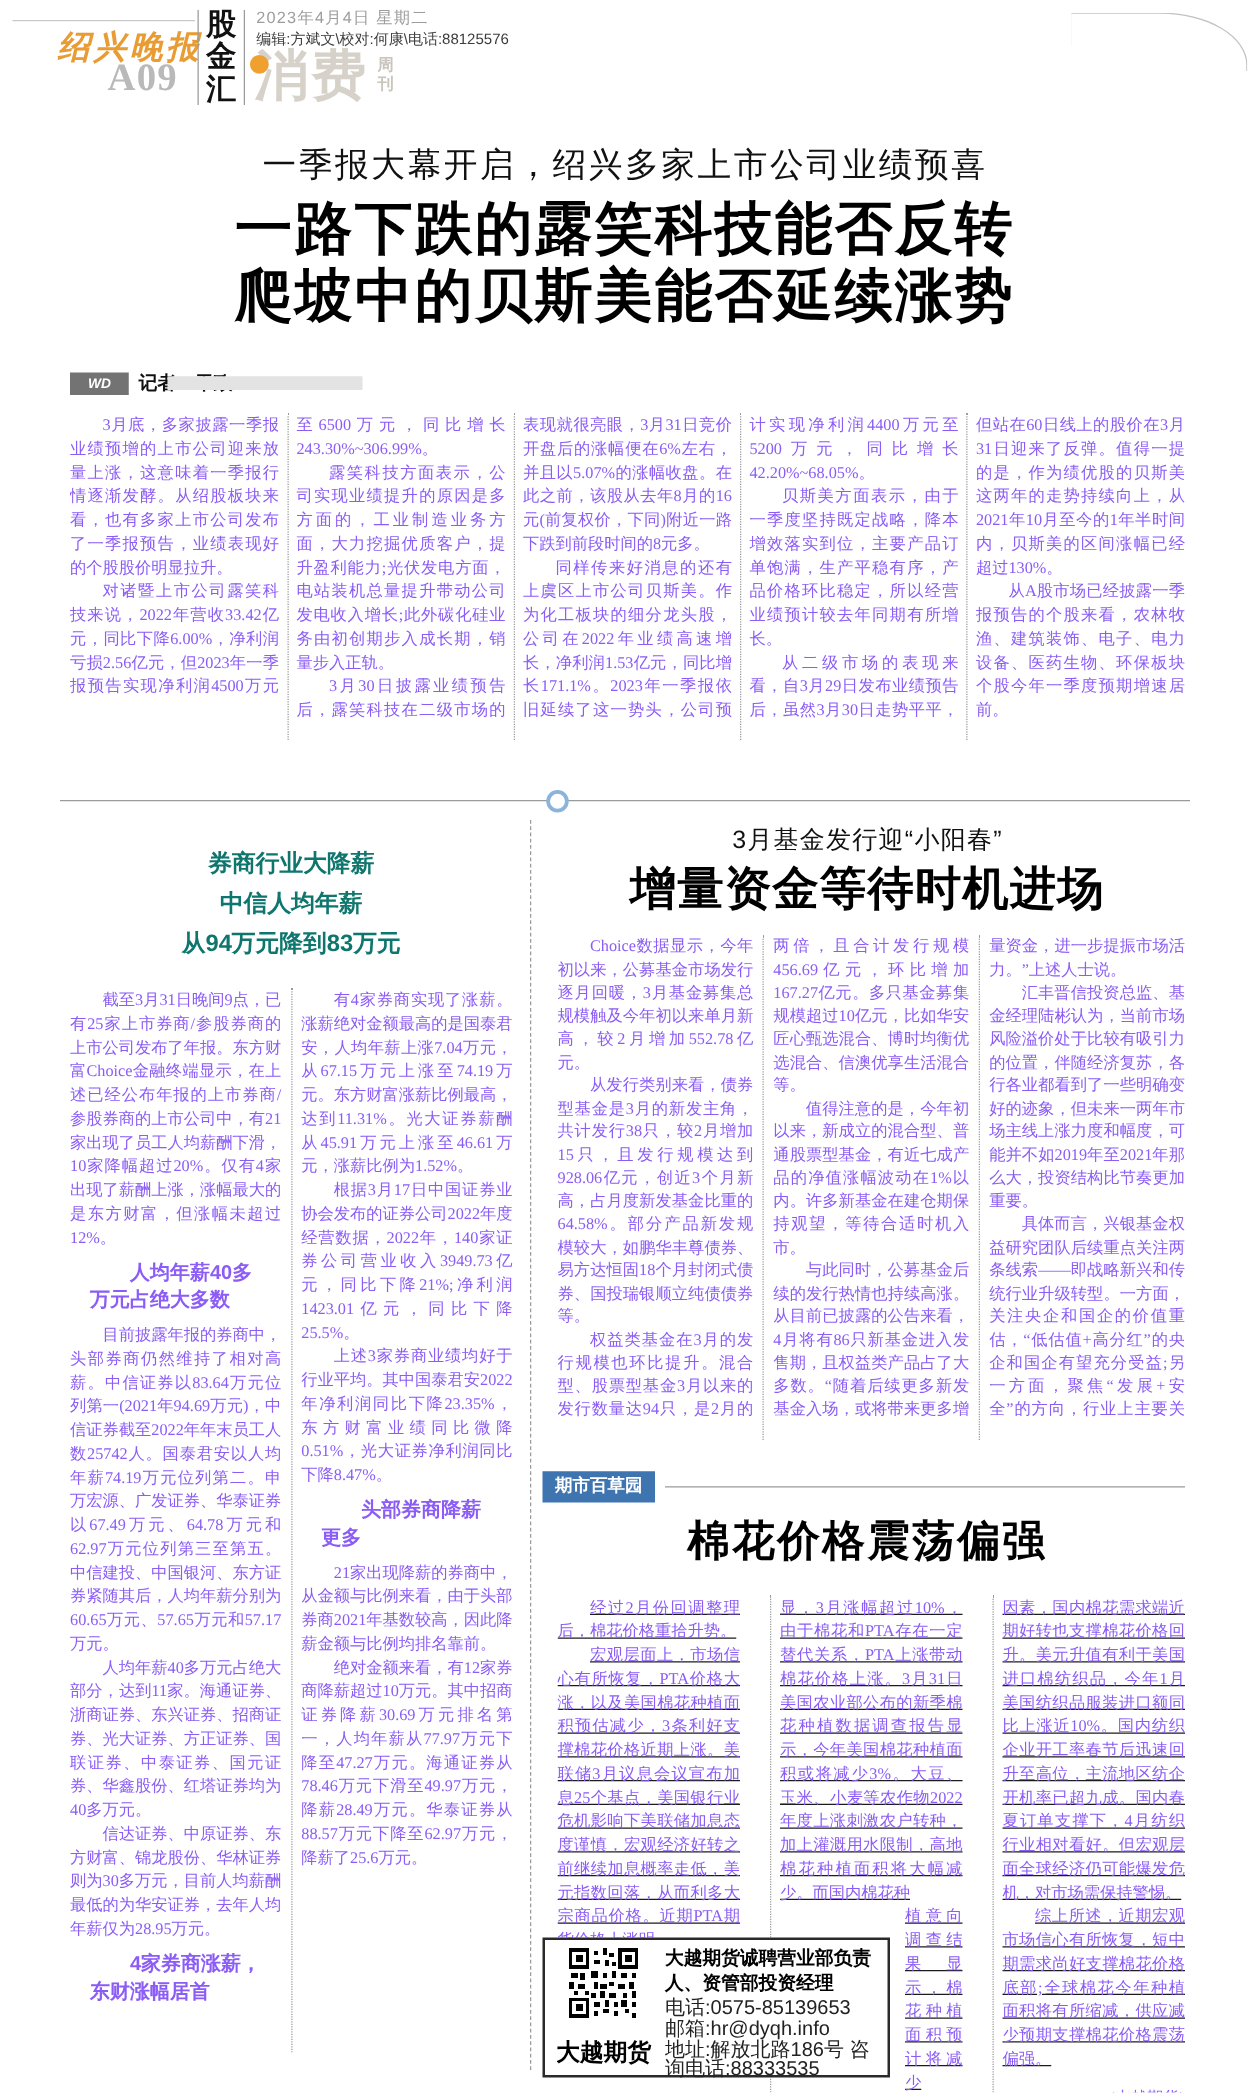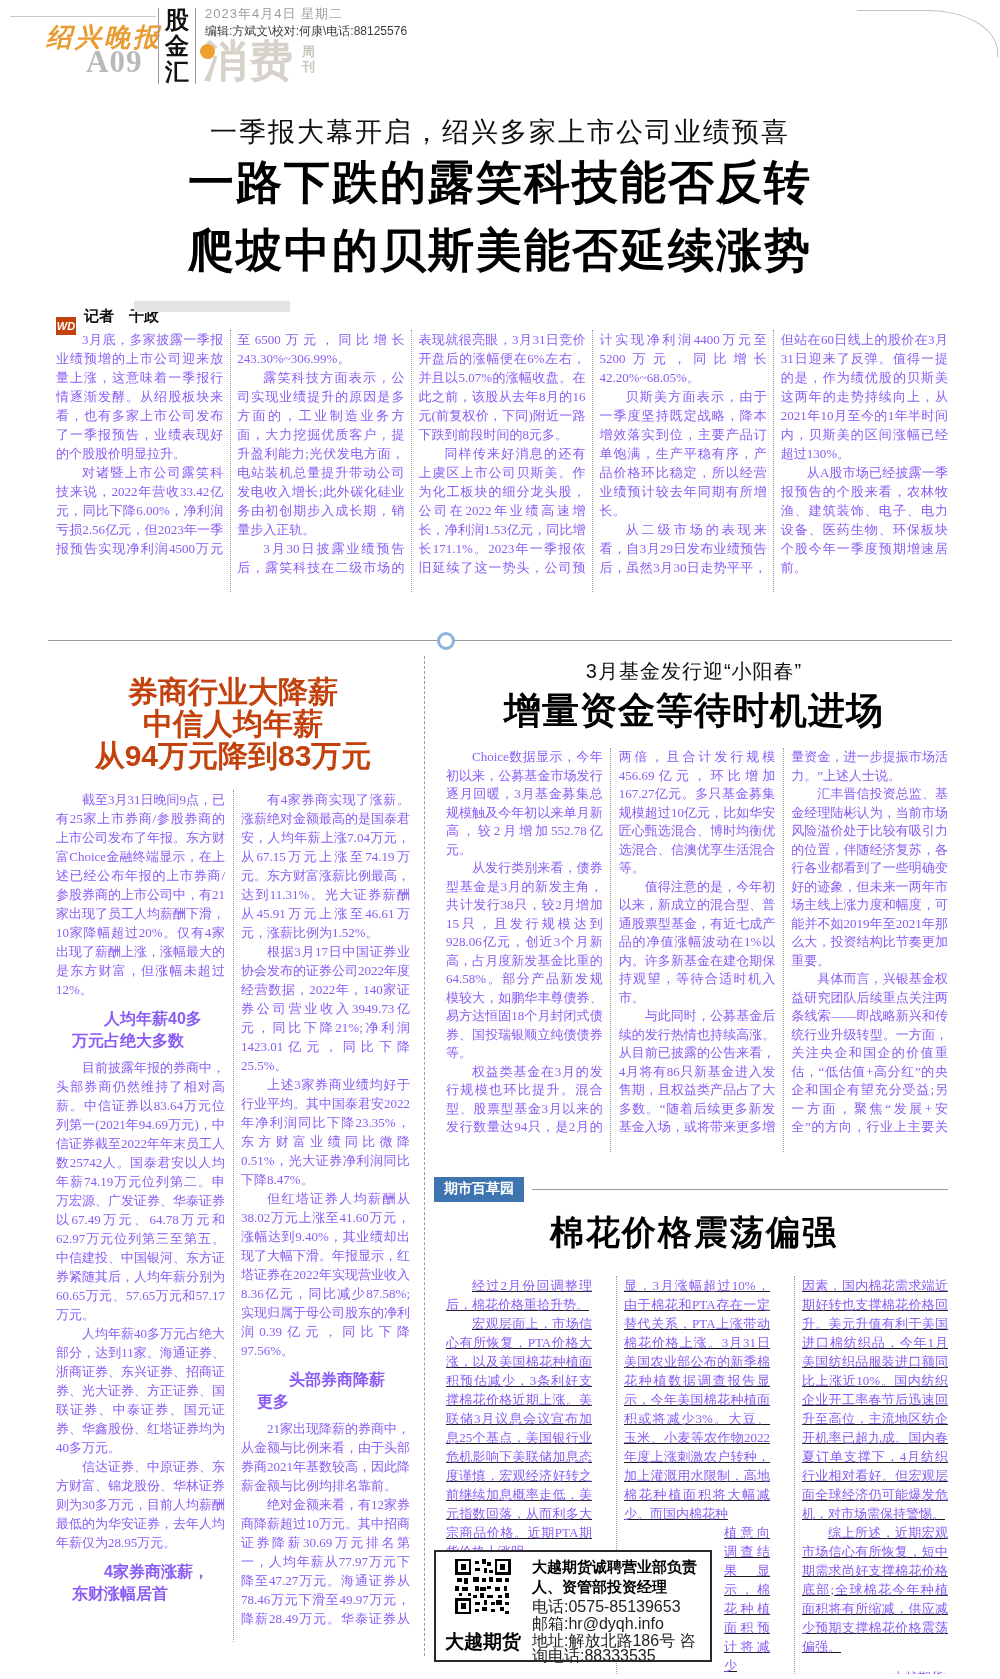--- a/index.html
+++ b/index.html
@@ -24,24 +24,24 @@
   .weekly-sub{position:absolute;left:302px;top:44px;width:16px;font-size:13px;line-height:15px;
               color:#c9c5bd;font-weight:700;font-family:"Liberation Sans",sans-serif;}
   .hdr-arc{position:absolute;right:2px;top:10px;width:140px;height:46px;border-top:1px solid #c2c2c2;
            border-right:1px solid #c2c2c2;border-top-right-radius:70px 42px;}
 
   
   .kicker{position:absolute;left:0;right:0;top:114px;text-align:center;font-family:"Liberation Sans",sans-serif;
           font-size:27px;font-weight:400;letter-spacing:2px;color:#111;}
   .hl1,.hl2{position:absolute;left:0;right:0;text-align:center;font-family:"Liberation Sans",sans-serif;
             font-weight:900;font-size:46px;letter-spacing:2px;color:#000;}
-  .hl1{top:152px;} .hl2{top:220px;}
+  .hl1{top:152px;} .hl2{top:206px;}
   .byline{position:absolute;left:56px;top:297px;display:flex;align-items:center;gap:8px;}
-  .byline-logo{width:20px;height:18px;background:#c2410c;color:#fff;display:flex;align-items:center;
-               justify-content:center;font:italic 700 11px "Liberation Sans",sans-serif;margin-top:20px;}
+  .byline-logo{width:47px;height:18px;background:#737373;color:#fff;display:flex;align-items:center;
+               justify-content:center;font:italic 700 11px "Liberation Sans",sans-serif;}
   .byline-text{font-family:"Liberation Sans",sans-serif;font-size:15px;font-weight:700;color:#111;}
   .byline-bar{position:absolute;left:134px;top:301px;width:156px;height:11px;background:#e3e3e3;}
 
   
   .flow p{margin:0;text-align:justify;text-indent:2em;font-size:13px;line-height:19px;color:#8b5cf6;}
   .flow p.ni{text-indent:0;}
   .flow p.subhead{font-family:"Liberation Sans",sans-serif;font-weight:700;font-size:16px;
                   line-height:22px;margin:9px 16px 6px;text-align:left;break-inside:avoid;}
   .flow p.credit{text-align:right;text-indent:0;margin-top:12px;}
   .flow p.narrow{margin-left:100px;}
@@ -49,21 +49,21 @@
   .lead-cols{position:absolute;left:56px;top:330px;width:892px;height:262px;column-count:5;
              column-gap:14px;column-rule:1px dotted #9b9b9b;column-fill:auto;overflow:hidden;}
 
   
   .mid-divider{position:absolute;left:48px;right:48px;top:640px;border-top:1px solid #9a9a9a;}
   .mid-dot{position:absolute;left:437px;top:632px;width:12px;height:12px;border:3px solid #8ab4dc;
            border-radius:50%;background:#fff;}
 
   
   .salary-hl{position:absolute;left:56px;top:676px;width:354px;text-align:center;
-             font-family:"Liberation Sans",sans-serif;font-weight:900;font-size:30px;line-height:32px;color:#c2410c;}
+             font-family:"Liberation Sans",sans-serif;font-weight:900;font-size:19px;line-height:32px;color:#0f766e;}
   .salary-cols{position:absolute;left:56px;top:790px;width:354px;height:852px;column-count:2;
                column-gap:16px;column-rule:1px dotted #9b9b9b;column-fill:auto;overflow:hidden;}
 
   .v-dash{position:absolute;left:424px;top:656px;height:1000px;border-left:1px dashed #9b9b9b;}
 
   
   .fund-kicker{position:absolute;left:440px;top:658px;width:508px;text-align:center;
                font-family:"Liberation Sans",sans-serif;font-size:20px;color:#111;letter-spacing:1px;}
   .fund-hl{position:absolute;left:440px;top:686px;width:508px;text-align:center;
            font-family:"Liberation Sans",sans-serif;font-size:37px;font-weight:900;color:#000;letter-spacing:1px;}
@@ -141,21 +141,20 @@
   <div class="salary-cols flow">
       <p class="p">截至3月31日晚间9点，已有25家上市券商/参股券商的上市公司发布了年报。东方财富Choice金融终端显示，在上述已经公布年报的上市券商/参股券商的上市公司中，有21家出现了员工人均薪酬下滑，10家降幅超过20%。仅有4家出现了薪酬上涨，涨幅最大的是东方财富，但涨幅未超过12%。</p>
       <p class="subhead">人均年薪40多万元占绝大多数</p>
       <p class="p">目前披露年报的券商中，头部券商仍然维持了相对高薪。中信证券以83.64万元位列第一(2021年94.69万元)，中信证券截至2022年年末员工人数25742人。国泰君安以人均年薪74.19万元位列第二。申万宏源、广发证券、华泰证券以67.49万元、64.78万元和62.97万元位列第三至第五。中信建投、中国银河、东方证券紧随其后，人均年薪分别为60.65万元、57.65万元和57.17万元。</p>
       <p class="p">人均年薪40多万元占绝大部分，达到11家。海通证券、浙商证券、东兴证券、招商证券、光大证券、方正证券、国联证券、中泰证券、国元证券、华鑫股份、红塔证券均为40多万元。</p>
       <p class="p">信达证券、中原证券、东方财富、锦龙股份、华林证券则为30多万元，目前人均薪酬最低的为华安证券，去年人均年薪仅为28.95万元。</p>
       <p class="subhead">4家券商涨薪，东财涨幅居首</p>
       <p class="p">有4家券商实现了涨薪。涨薪绝对金额最高的是国泰君安，人均年薪上涨7.04万元，从67.15万元上涨至74.19万元。东方财富涨薪比例最高，达到11.31%。光大证券薪酬从45.91万元上涨至46.61万元，涨薪比例为1.52%。</p>
       <p class="p">根据3月17日中国证券业协会发布的证券公司2022年度经营数据，2022年，140家证券公司营业收入3949.73亿元，同比下降21%;净利润1423.01亿元，同比下降25.5%。</p>
       <p class="p">上述3家券商业绩均好于行业平均。其中国泰君安2022年净利润同比下降23.35%，东方财富业绩同比微降0.51%，光大证券净利润同比下降8.47%。</p>
-      <p class="p">但红塔证券人均薪酬从38.02万元上涨至41.60万元，涨幅达到9.40%，其业绩却出现了大幅下滑。年报显示，红塔证券在2022年实现营业收入8.36亿元，同比减少87.58%;实现归属于母公司股东的净利润0.39亿元，同比下降97.56%。</p>
       <p class="subhead">头部券商降薪更多</p>
       <p class="p">21家出现降薪的券商中，从金额与比例来看，由于头部券商2021年基数较高，因此降薪金额与比例均排名靠前。</p>
       <p class="p">绝对金额来看，有12家券商降薪超过10万元。其中招商证券降薪30.69万元排名第一，人均年薪从77.97万元下降至47.27万元。海通证券从78.46万元下滑至49.97万元，降薪28.49万元。华泰证券从88.57万元下降至62.97万元，降薪了25.6万元。</p>
     </div>
 
   <div class="v-dash"></div>
 
   <div class="fund-kicker">3月基金发行迎“小阳春”</div>
   <div class="fund-hl">增量资金等待时机进场</div>
   <div class="fund-cols flow">

